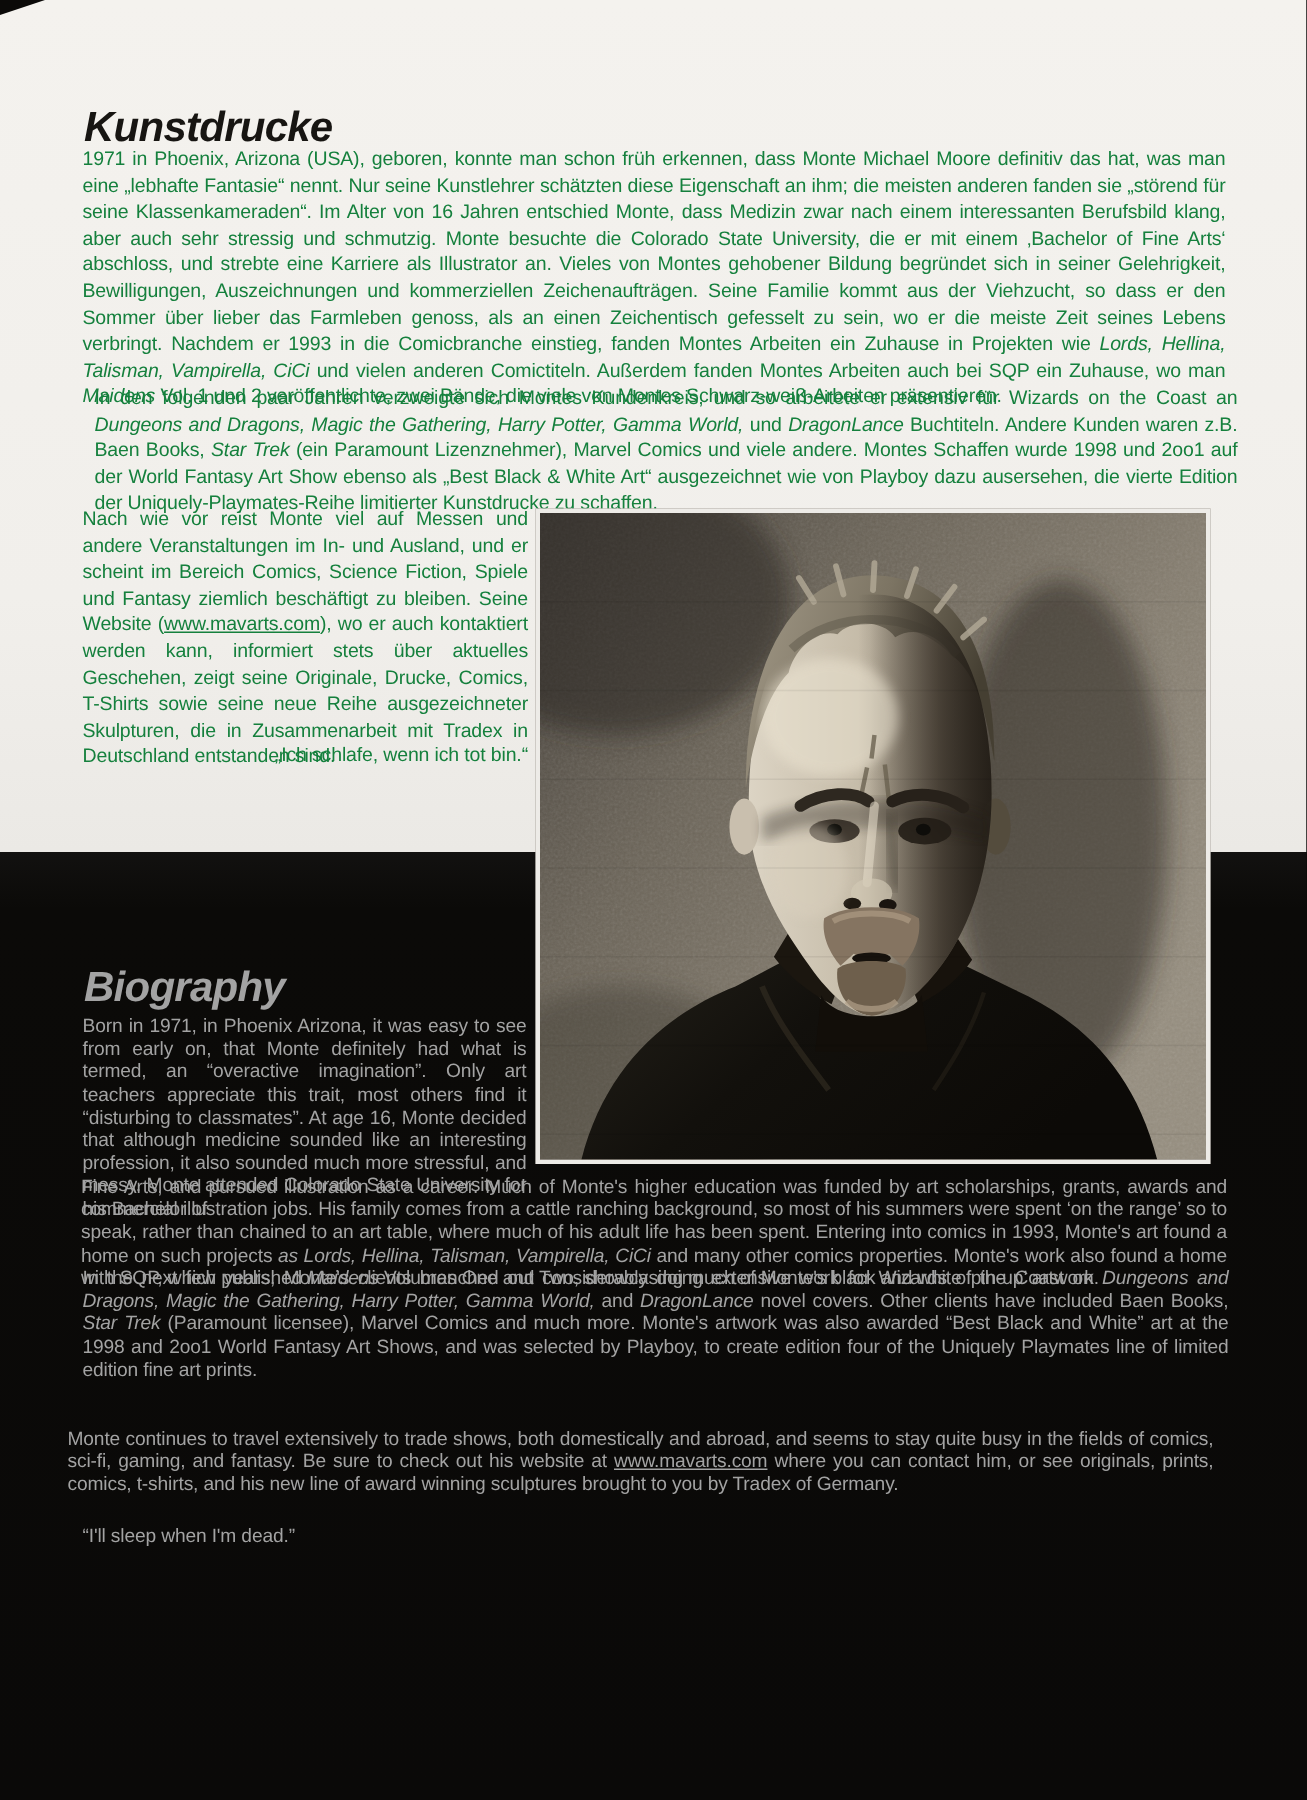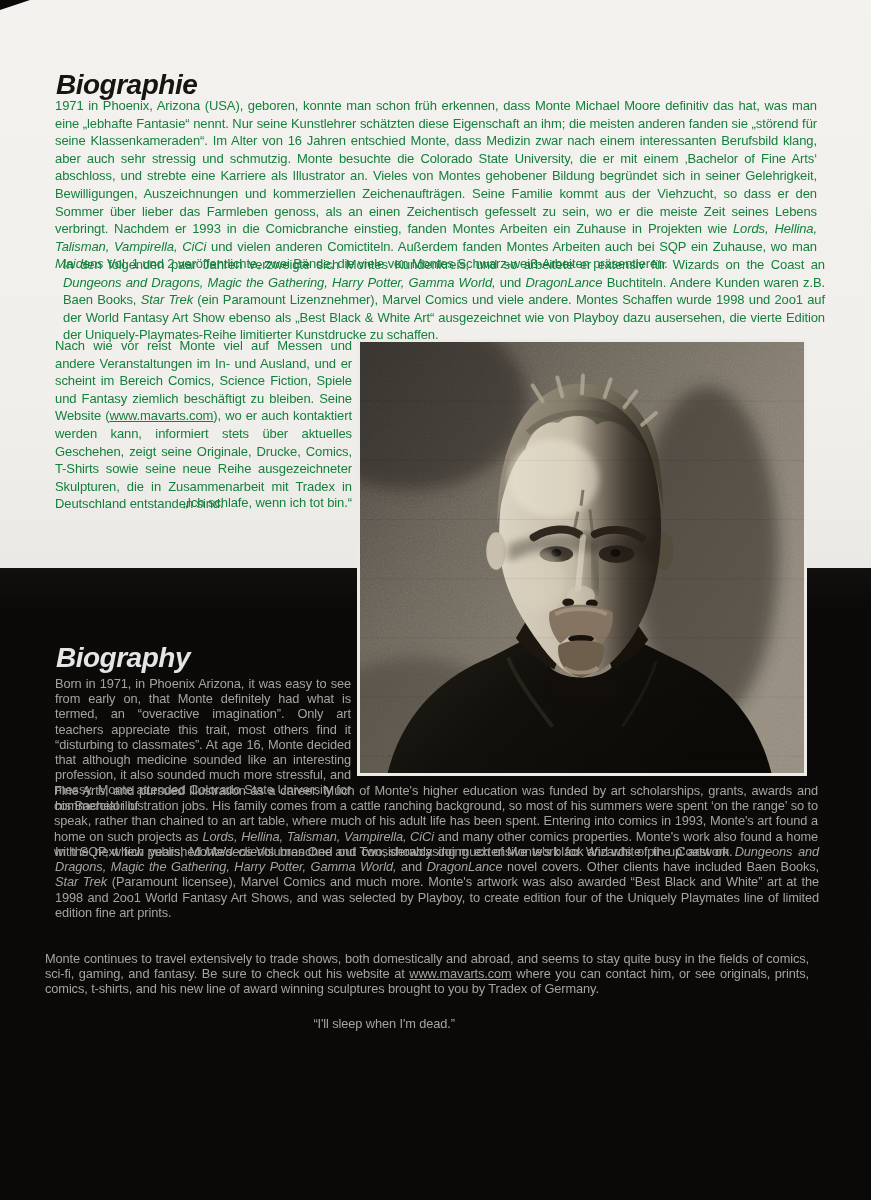--- a/index.html
+++ b/index.html
@@ -20,57 +20,57 @@
   
   .black-section {
     position:absolute; top:568px; left:0; width:871px; height:632px;
     background:linear-gradient(180deg,#121110 0%, #0b0a08 6%, #0a0908 100%);
   }
   .section-title {
     position:absolute; font-style:italic; font-weight:bold;
     font-size:28px; letter-spacing:-0.5px; white-space:nowrap;
   }
   .de-title { left:56px; top:50px; color:#171512; }
-  .en-title { left:56px; top:623px; color:#e5e5e5; }
+  .en-title { left:56px; top:623px; color:#a3a3a3; }
 
   .para { position:absolute; text-align:justify; margin:0; }
   .de-text { color:#15803d; font-size:13px; line-height:17.6px; letter-spacing:-0.1px; }
   .en-text { color:#a3a3a3; font-size:12.8px; line-height:15.2px; letter-spacing:-0.1px; }
 
   .de-p1 { left:55px; top:97px;  width:762px; }
   .de-p2 { left:63px; top:256px; width:762px; }
   .de-p3 { left:55px; top:337px; width:297px; }
   .de-quote { left:55px; top:494px; width:297px; text-align:right; }
 
   .en-p1n { left:55px; top:676px; width:296px; }
   .en-p1w { left:54px; top:783px; width:764px; }
   .en-p2  { left:55px; top:844px; width:764px; }
   .en-p3  { left:45px; top:951px; width:764px; }
-  .en-quote { left:55px; top:1016px; width:400px; text-align:right; }
+  .en-quote { left:55px; top:1016px; width:400px; text-align:left; }
 
   .para i { font-style:italic; }
   .para u { text-decoration:underline; }
 
   
   .photo-frame {
     position:absolute; left:357px; top:339px; width:444px; height:431px;
     border:3px solid #edebe7; background:#6e675c;
   }
   .photo-frame svg { display:block; width:100%; height:100%; }
 </style>
 </head>
 <body>
 
 <div class="paper">
   <div class="corner-artifact"></div>
 </div>
 
 <div class="black-section"></div>
 
-<h1 class="section-title de-title">Biographie</h1>
+<h1 class="section-title de-title">Kunstdrucke</h1>
 <p class="para de-text de-p1">1971 in Phoenix, Arizona (USA), geboren, konnte man schon früh erkennen, dass Monte Michael Moore definitiv das hat, was man eine „lebhafte Fantasie“ nennt. Nur seine Kunstlehrer schätzten diese Eigenschaft an ihm; die meisten anderen fanden sie „störend für seine Klassenkameraden“. Im Alter von 16 Jahren entschied Monte, dass Medizin zwar nach einem interessanten Berufsbild klang, aber auch sehr stressig und schmutzig. Monte besuchte die Colorado State University, die er mit einem ‚Bachelor of Fine Arts‘ abschloss, und strebte eine Karriere als Illustrator an. Vieles von Montes gehobener Bildung begründet sich in seiner Gelehrigkeit, Bewilligungen, Auszeichnungen und kommerziellen Zeichenaufträgen. Seine Familie kommt aus der Viehzucht, so dass er den Sommer über lieber das Farmleben genoss, als an einen Zeichentisch gefesselt zu sein, wo er die meiste Zeit seines Lebens verbringt. Nachdem er 1993 in die Comicbranche einstieg, fanden Montes Arbeiten ein Zuhause in Projekten wie <i>Lords, Hellina, Talisman, Vampirella, CiCi</i> und vielen anderen Comictiteln. Außerdem fanden Montes Arbeiten auch bei SQP ein Zuhause, wo man <i>Maidens</i> Vol. 1 und 2 veröffentlichte, zwei Bände, die viele von Montes Schwarz-weiß-Arbeiten präsentieren.</p>
 <p class="para de-text de-p2">In den folgenden paar Jahren verzweigte sich Montes Kundenkreis, und so arbeitete er extensiv für Wizards on the Coast an <i>Dungeons and Dragons, Magic the Gathering, Harry Potter, Gamma World,</i> und <i>DragonLance</i> Buchtiteln. Andere Kunden waren z.B. Baen Books, <i>Star Trek</i> (ein Paramount Lizenznehmer), Marvel Comics und viele andere. Montes Schaffen wurde 1998 und 2oo1 auf der World Fantasy Art Show ebenso als „Best Black &amp; White Art“ ausgezeichnet wie von Playboy dazu ausersehen, die vierte Edition der Uniquely-Playmates-Reihe limitierter Kunstdrucke zu schaffen.</p>
 <p class="para de-text de-p3">Nach wie vor reist Monte viel auf Messen und andere Veranstaltungen im In- und Ausland, und er scheint im Bereich Comics, Science Fiction, Spiele und Fantasy ziemlich beschäftigt zu bleiben. Seine Website (<u>www.mavarts.com</u>), wo er auch kontaktiert werden kann, informiert stets über aktuelles Geschehen, zeigt seine Originale, Drucke, Comics, T-Shirts sowie seine neue Reihe ausgezeichneter Skulpturen, die in Zusammenarbeit mit Tradex in Deutschland entstanden sind.</p>
 <p class="para de-text de-quote">„Ich schlafe, wenn ich tot bin.“</p>
 
 <div class="photo-frame" role="img" aria-label="Black-and-white portrait photograph of Monte Michael Moore, lit from the side, wearing a dark jacket with upturned collar against a stucco wall">
   <svg viewBox="0 0 450 437" preserveAspectRatio="none">
     <defs>
       <linearGradient id="wallG" x1="0" y1="0" x2="1" y2="0.7">
         <stop offset="0" stop-color="#45403a"></stop>

